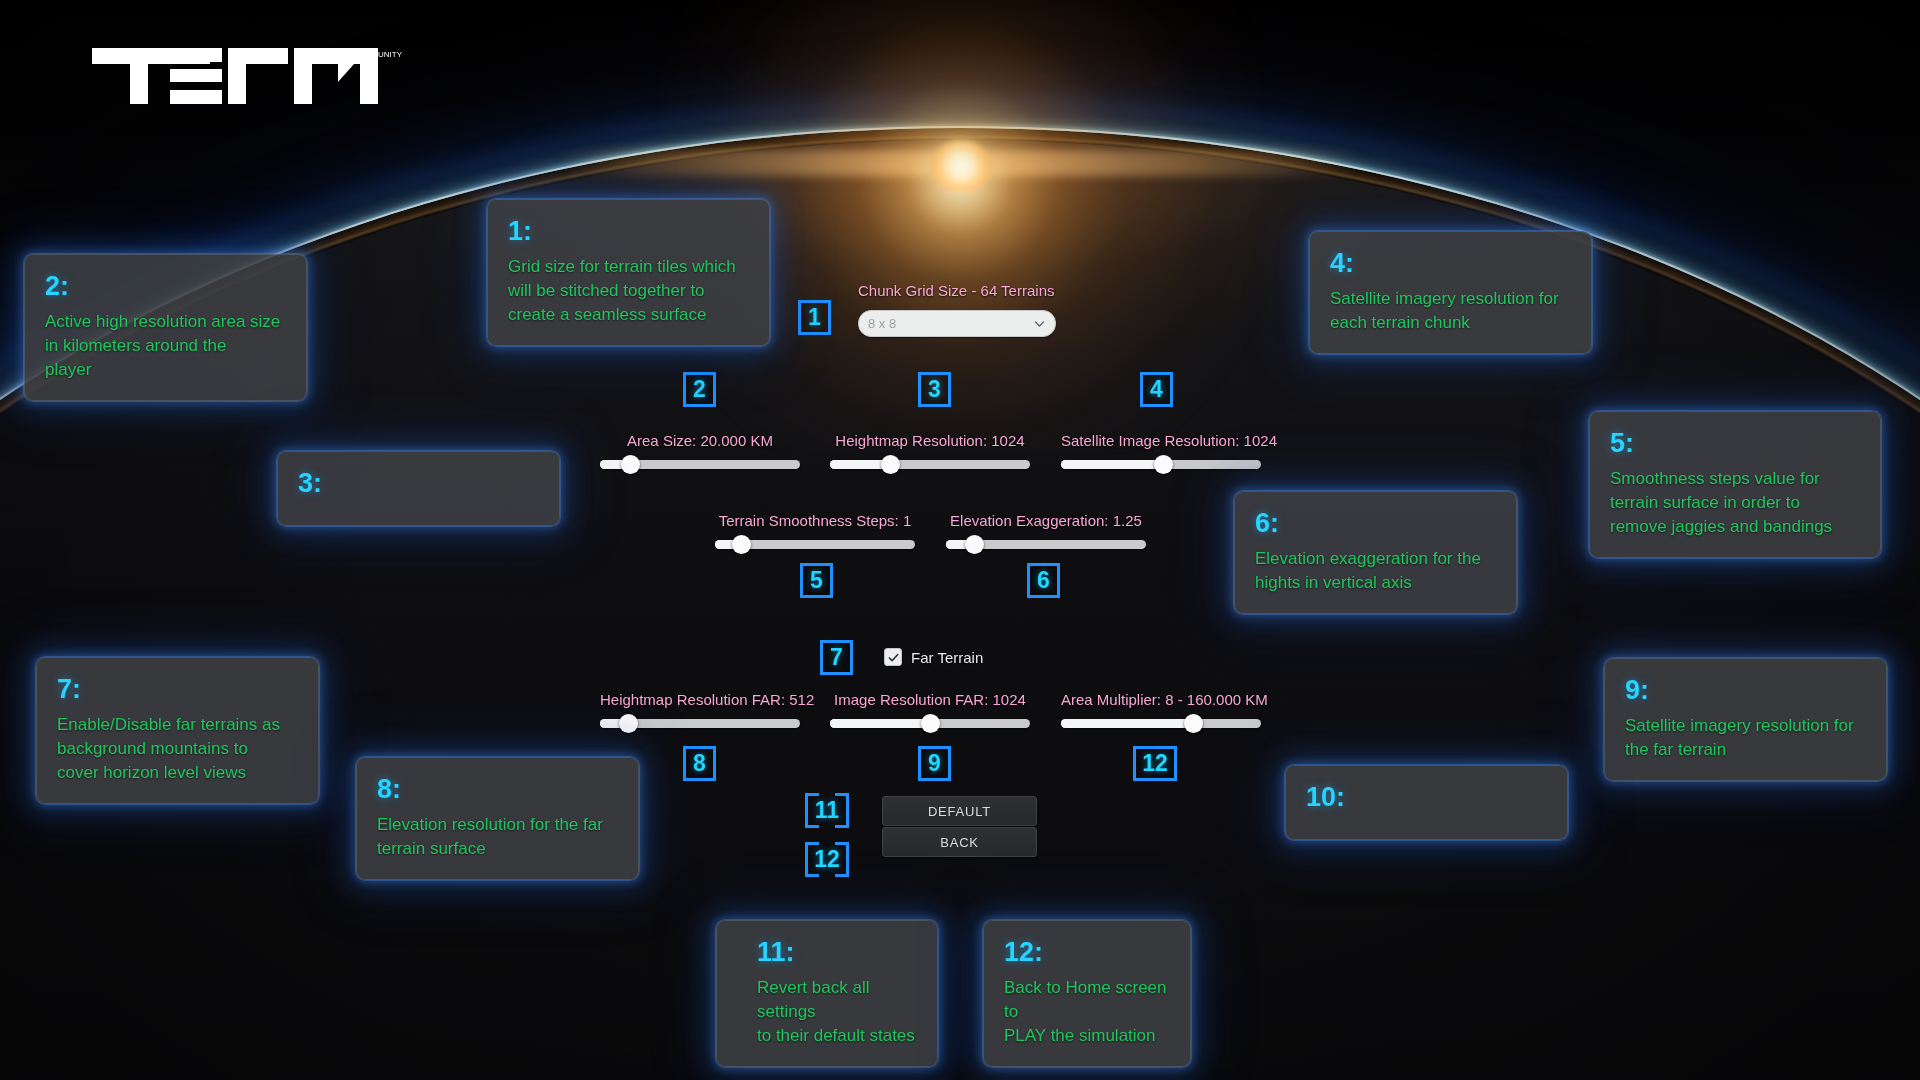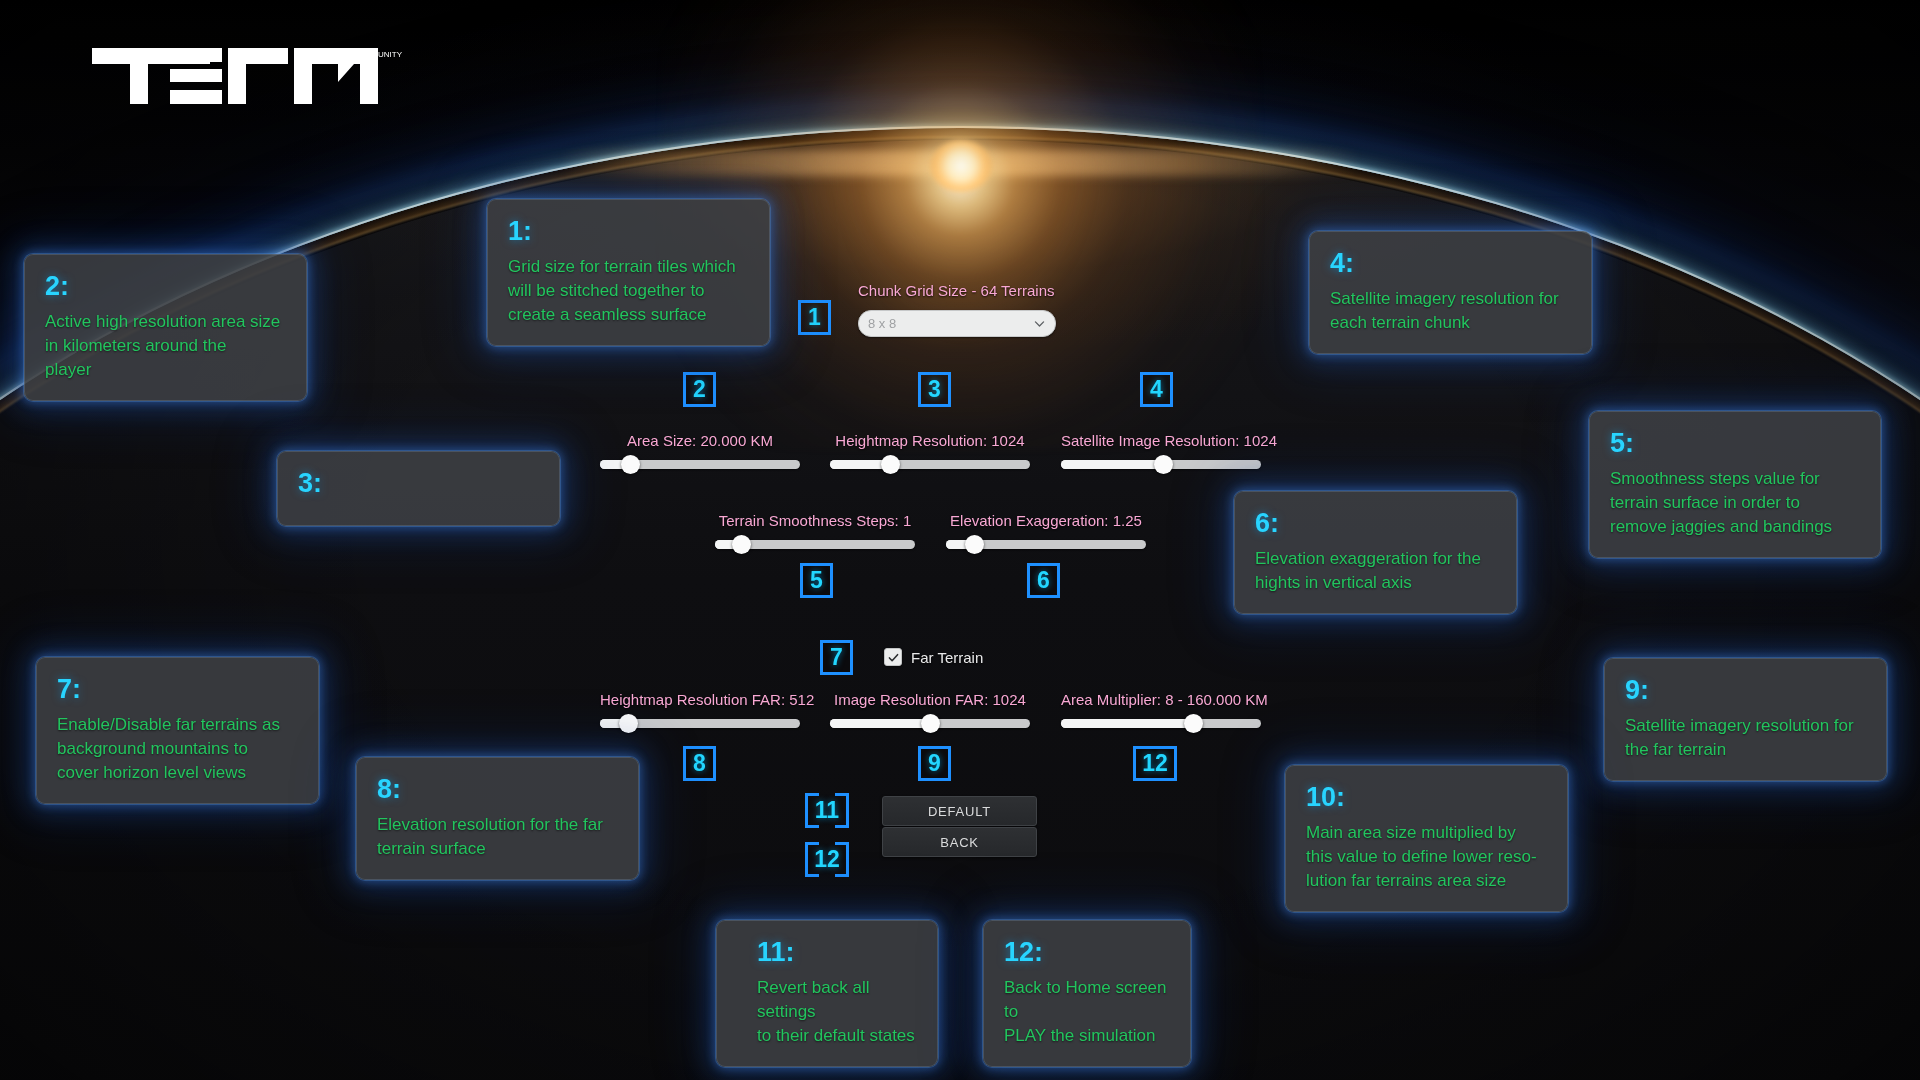--- a/index.html
+++ b/index.html
@@ -566,23 +566,20 @@
     </div>
 
     <div class="note" style="left:1604px; top:658px; width:283px;">
       <div class="note-num">9:</div>
       <div class="note-text">Satellite imagery resolution for
 the far terrain</div>
     </div>
 
     <div class="note" style="left:1285px; top:765px; width:283px;">
       <div class="note-num">10:</div>
-      <div class="note-text">Main area size multiplied by
-this value to define lower reso-
-lution far terrains area size</div>
     </div>
 
     <div class="note" style="left:716px;  top:920px; width:222px;padding-left:40px;">
       <div class="note-num">11:</div>
       <div class="note-text">Revert back all settings
 to their default states</div>
     </div>
 
     <div class="note" style="left:983px;  top:920px; width:208px;">
       <div class="note-num">12:</div>

